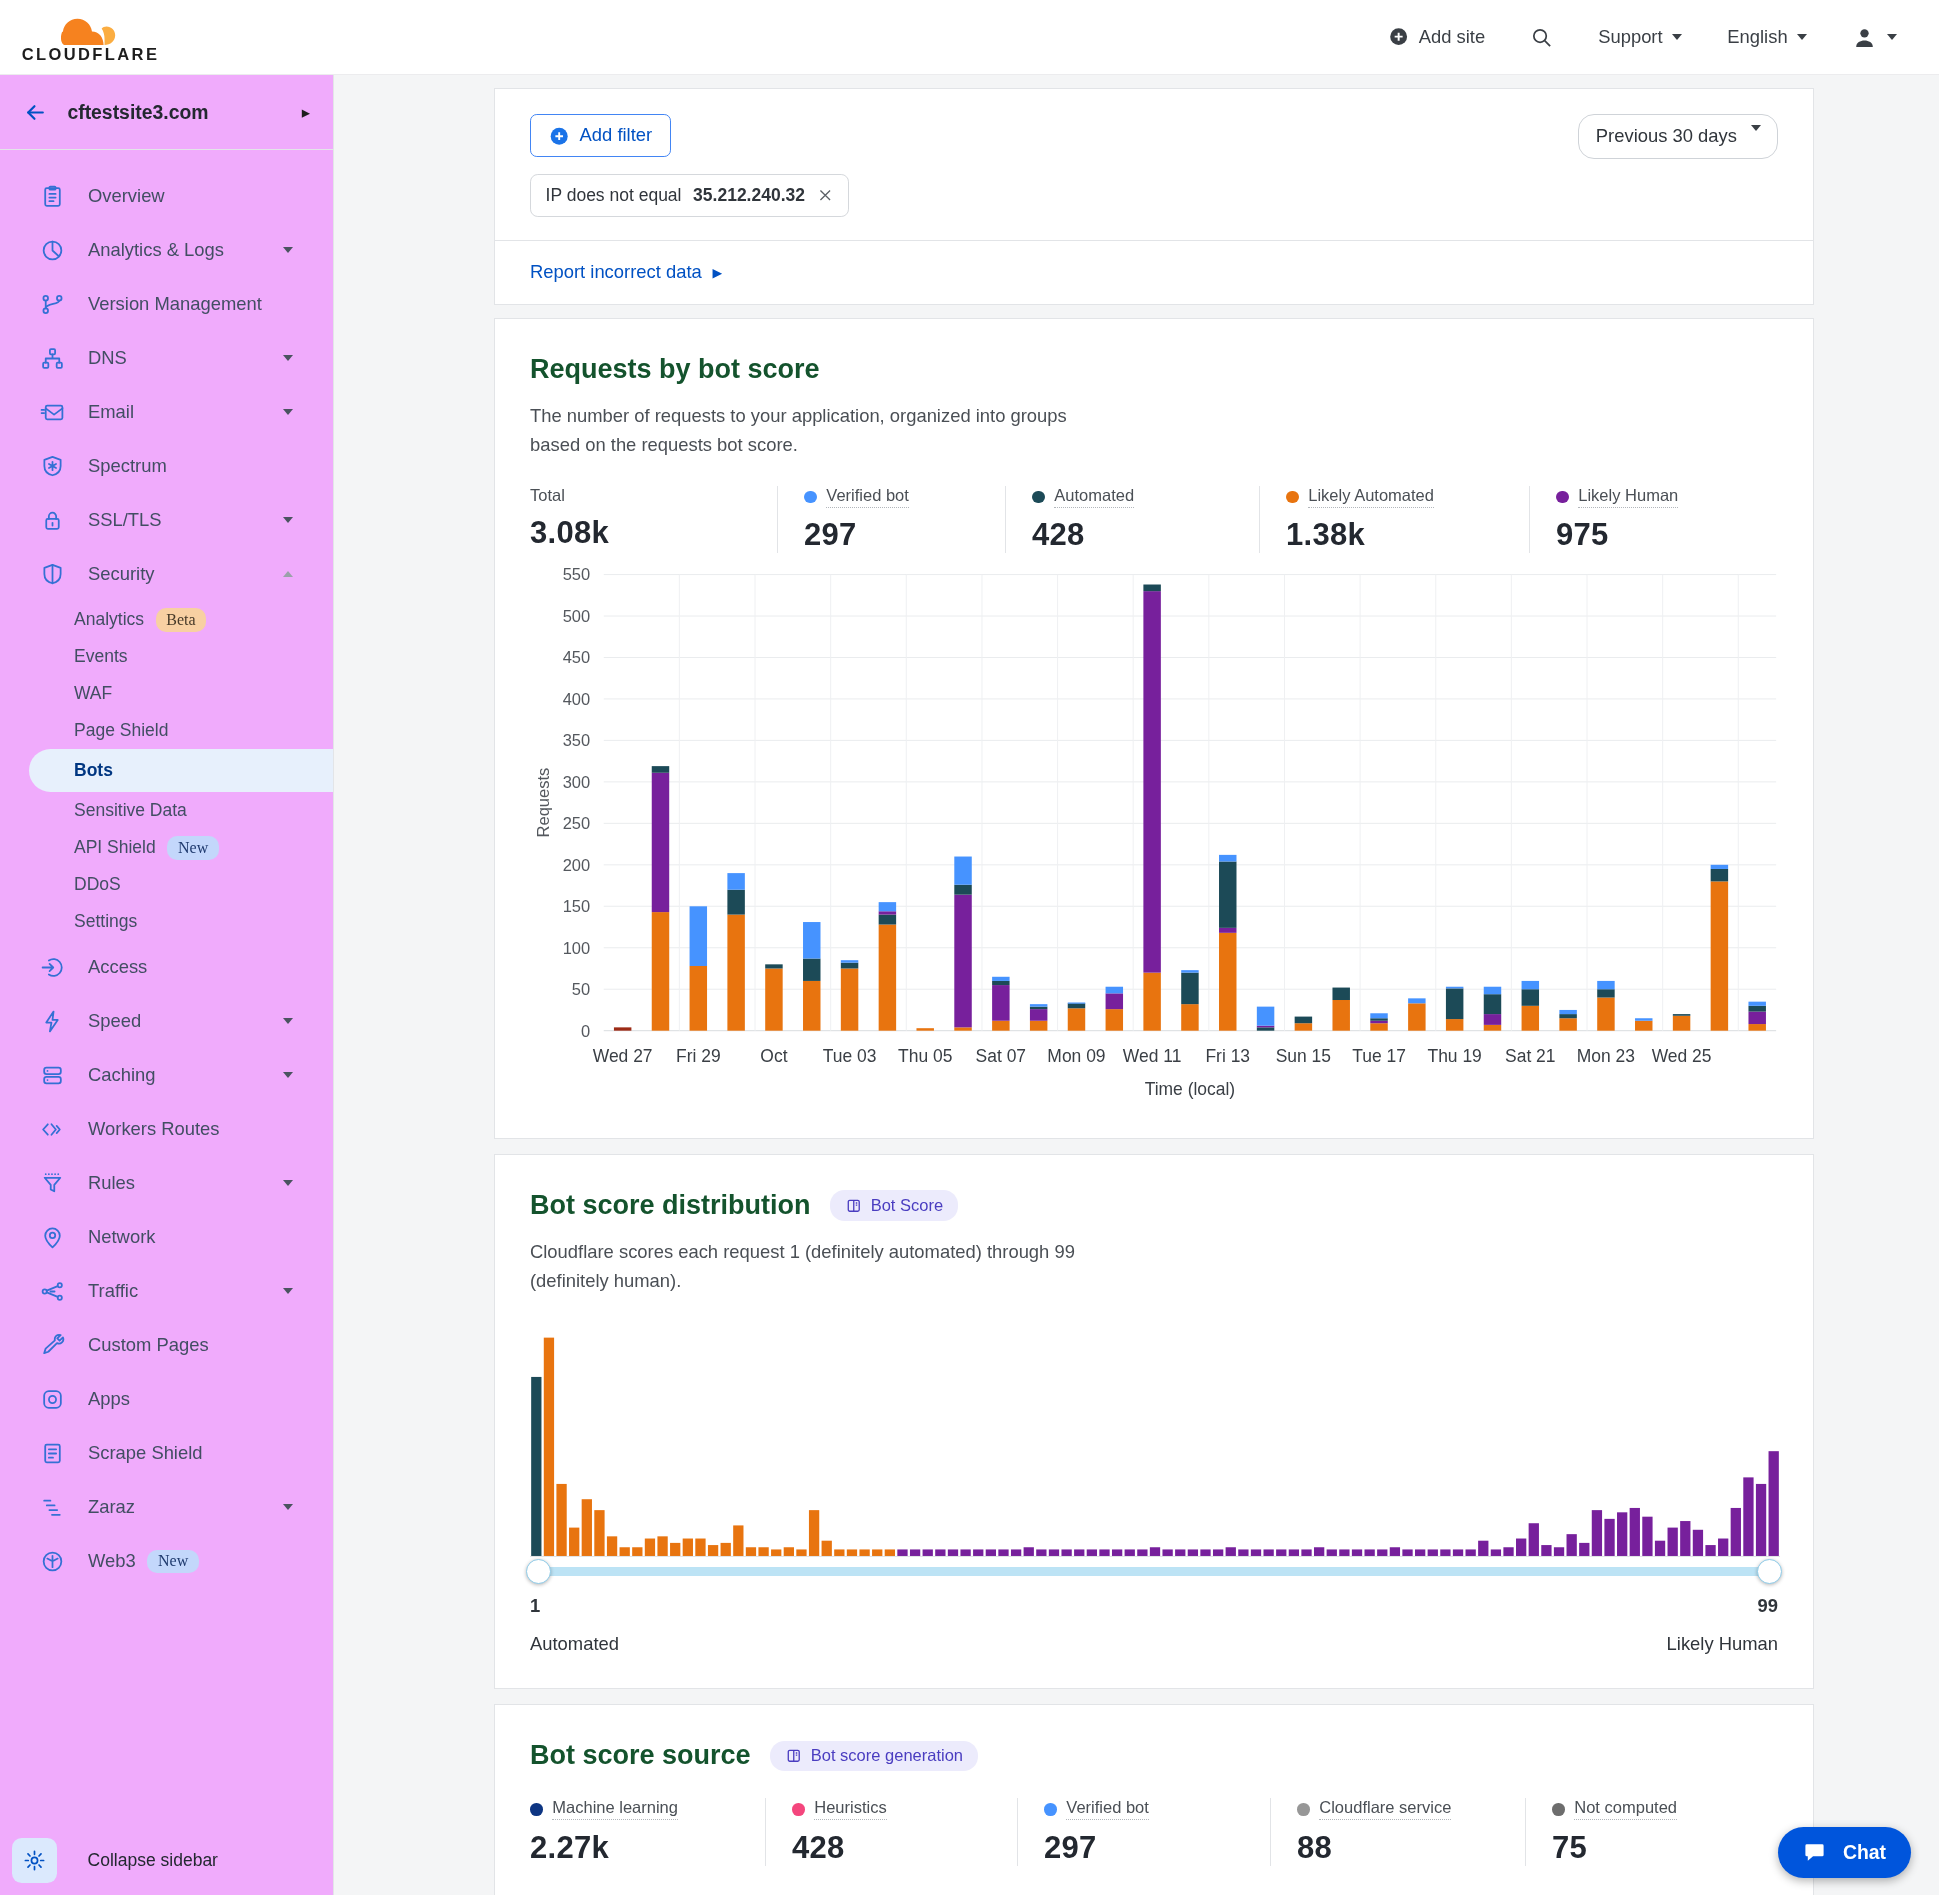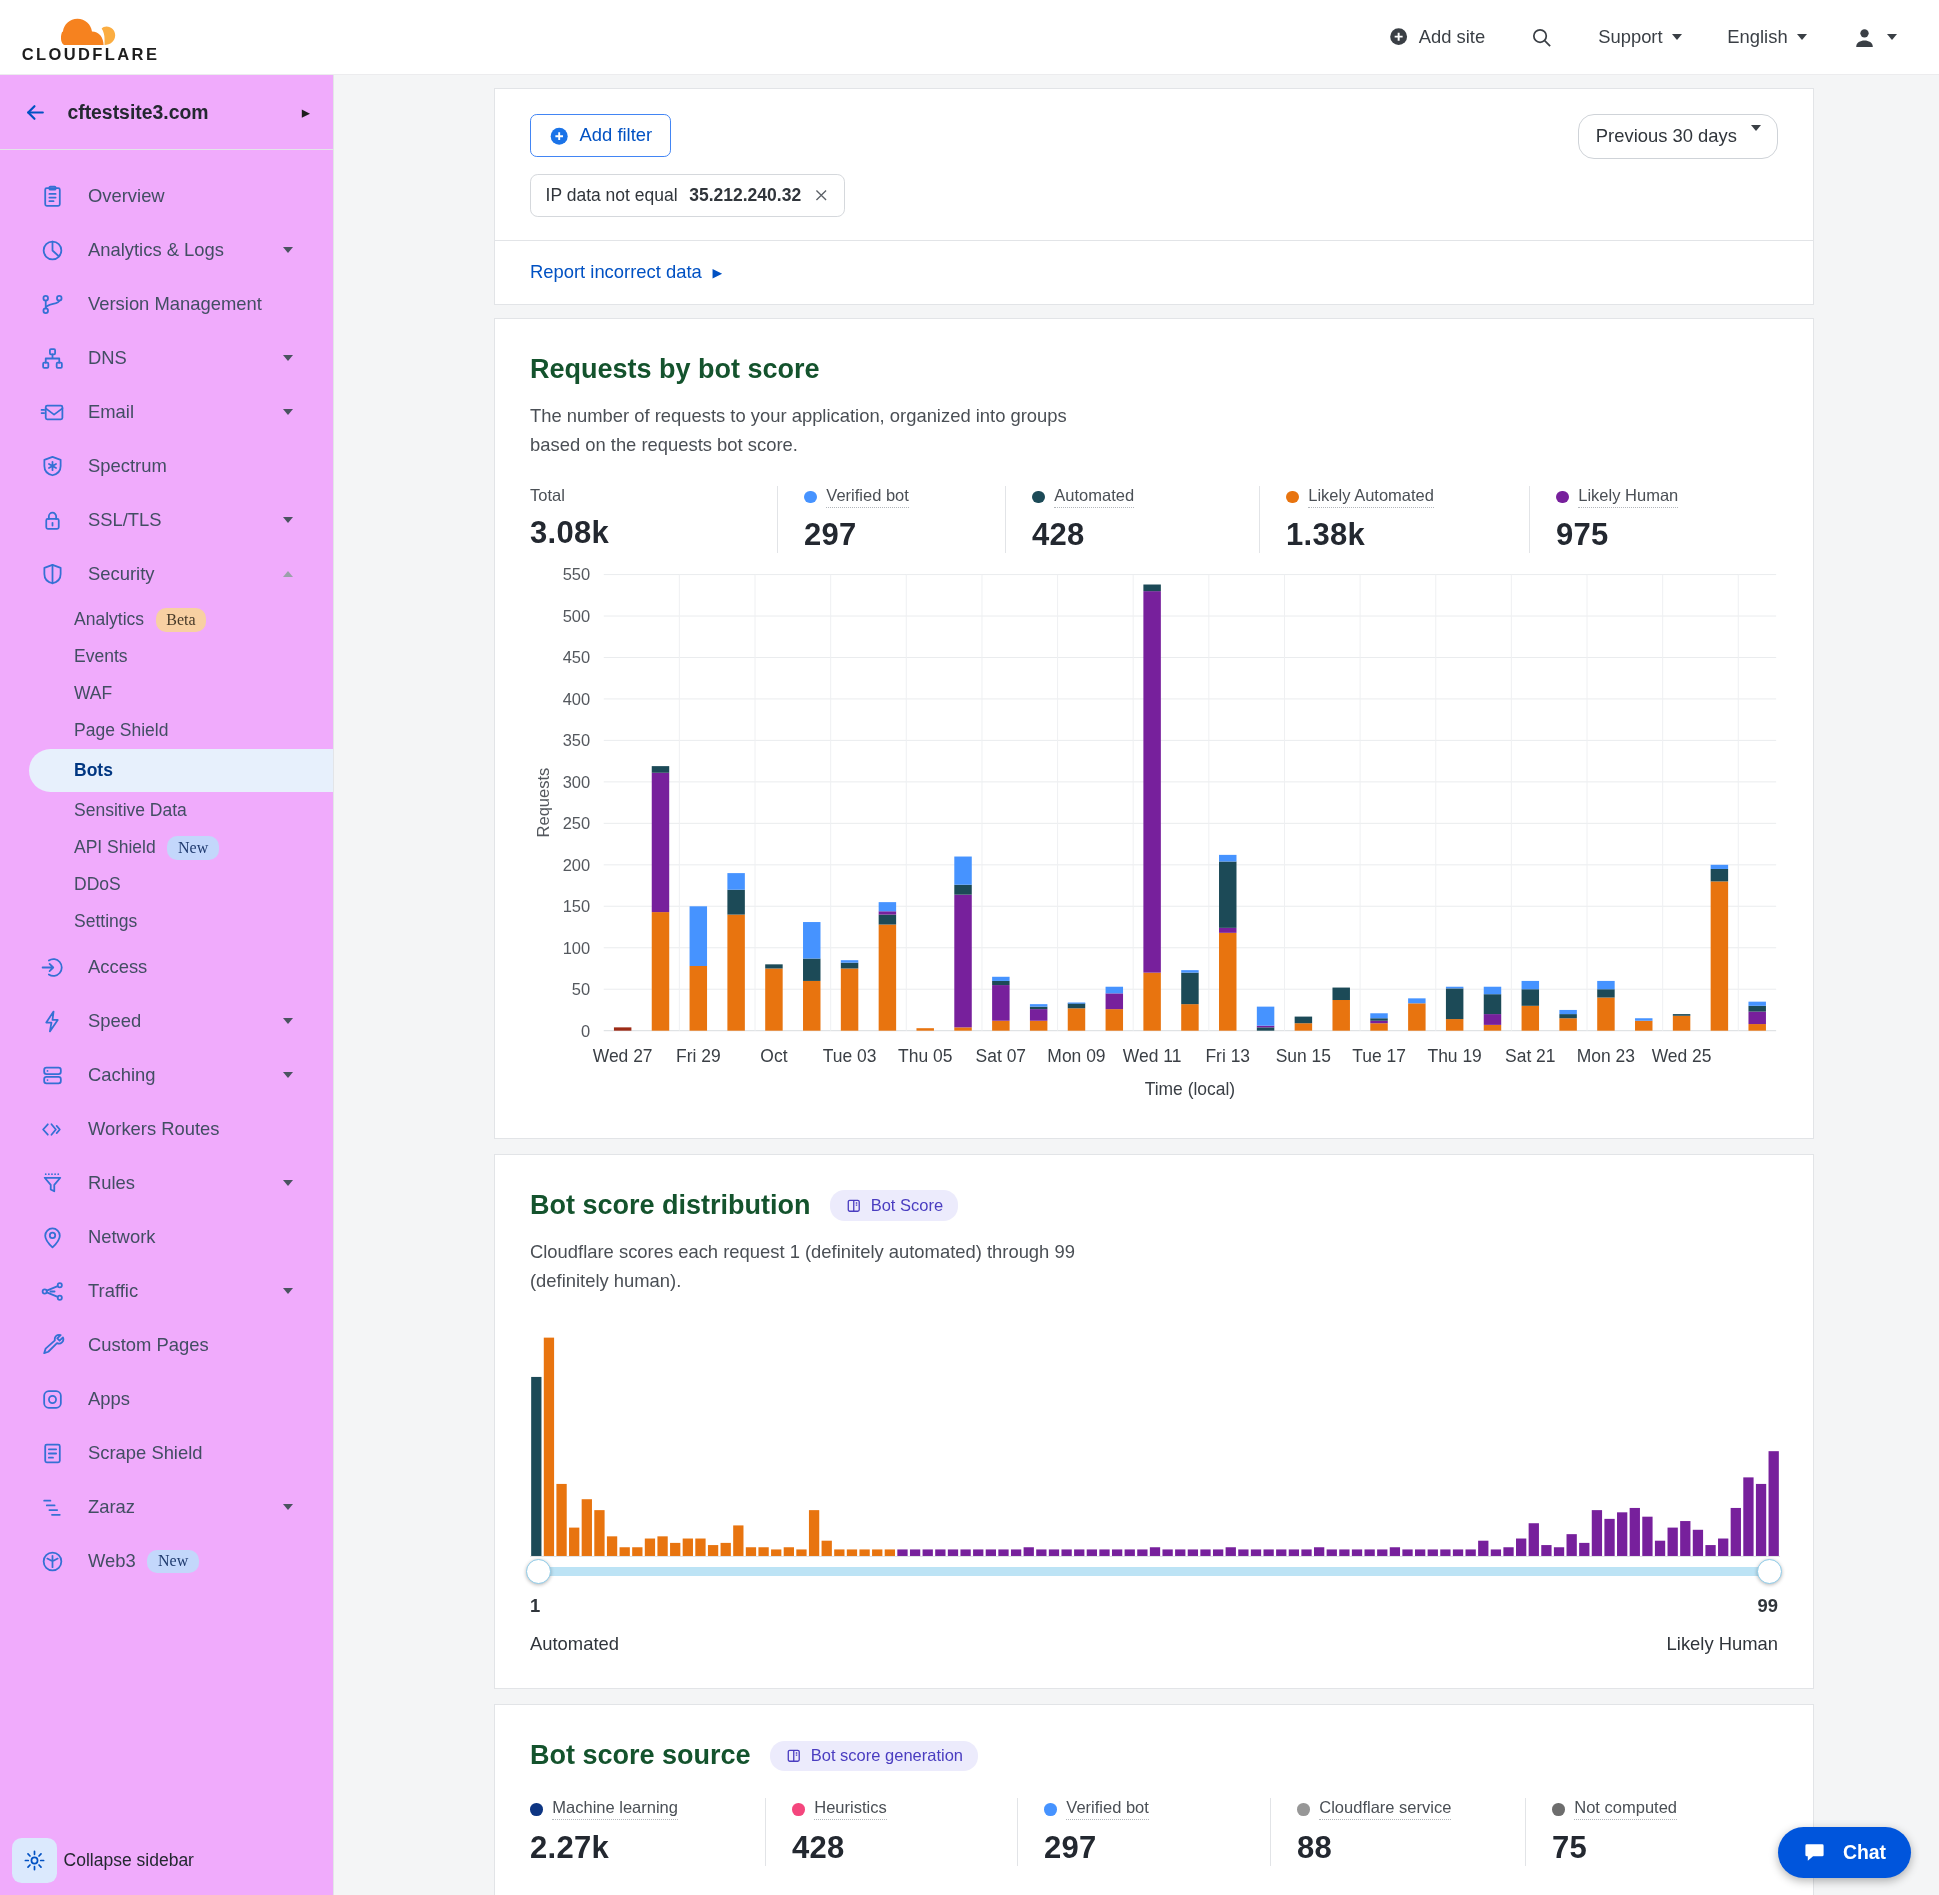--- a/index.html
+++ b/index.html
@@ -35,21 +35,21 @@
   .nav-item { height:54px; display:flex; align-items:center; padding:0 40px; gap:23px; font-size:18.4px; color:#424e63; cursor:pointer; }
   .nav-icon { width:25px; height:25px; flex:none; display:flex; align-items:center; }
   .nav-label { flex:1; white-space:nowrap; display:flex; align-items:center; gap:11.6px; }
   .tri-sm { width:0; height:0; border-left:5.3px solid transparent; border-right:5.3px solid transparent; border-top:6.3px solid #4a5360; }
   .tri-sm.up { border-top:none; border-bottom:6.3px solid #9aa1a9; }
   .sub-item { height:37px; display:flex; align-items:center; padding:0 25px 0 74px; font-size:17.5px; color:#424e63; cursor:pointer; gap:11.6px; }
   .sub-item.selected { height:43px; margin-left:29px; padding-left:45px; background:#e7f0fc; border-radius:23px 0 0 23px; font-weight:bold; color:#003681; }
   .badge { font-size:16px; padding:2.9px 10.7px; border-radius:10px; white-space:nowrap;font-family:Liberation Serif, serif; }
   .badge-beta { background:#f8d0a2; color:#473a28; }
   .badge-new { background:#c3d7fb; color:#1f3a6e; }
-  .collapse-row { position:absolute; bottom:11.6px; left:11.6px; display:flex; align-items:center; gap:7px; cursor:pointer; }
+  .collapse-row { position:absolute; bottom:11.6px; left:11.6px; display:flex; align-items:center; gap:31px; cursor:pointer; }
   .gear-btn { width:45px; height:45px; border-radius:9.7px; background:#dbe9fd; display:flex; align-items:center; justify-content:center; }
   .collapse-label { font-size:17.5px; color:#232830; }
   
   .main { position:absolute; left:335px; top:75px; right:0; bottom:0; background:#f4f5f6; }
   .content { margin-left:159px; width:1320px; }
   .panel { background:#fff; border:1px solid #e2e4e7; }
   .panel1 { margin-top:12.6px; }
   .filter-area { padding:25px 35px 23px; display:flex; justify-content:space-between; align-items:flex-start; }
   .add-filter { display:inline-flex; align-items:flex-end; gap:10.7px; border:1.5px solid #4285f4; background:#fff; border-radius:6.8px; padding:9.7px 17.5px; color:#0051c3; font-size:18.4px; font-family:inherit; cursor:pointer; }
   .chip { margin-top:17.5px; display:inline-flex; align-items:center; gap:11.6px; border:1px solid #d5d8dc; border-radius:7.8px; padding:9.7px 14.6px; font-size:17.5px; color:#30353b; background:#fff; cursor:default; }
@@ -431,21 +431,21 @@
         <div class="filter-left">
           <button class="add-filter">
             <svg width="20.4" height="20.4" viewBox="0 0 24 24">
                 <circle cx="12" cy="12" r="10" fill="#1a73e8"></circle>
                 <path d="M12 7.5v9M7.5 12h9" stroke="#fff" stroke-width="2.2"></path>
               </svg>
             <span>Add filter</span>
           </button>
           <div>
             <div class="chip">
-              <span>IP data not equal</span>
+              <span>IP does not equal</span>
               <b>35.212.240.32</b>
               <span class="chip-x">
                 <svg width="16.5" height="16.5" viewBox="0 0 24 24" fill="none" stroke="#5b6066" stroke-width="1.9">
                     <path d="M5 5l14 14M19 5L5 19"></path>
                   </svg>
               </span>
             </div>
           </div>
         </div>
         <button class="daterange">

